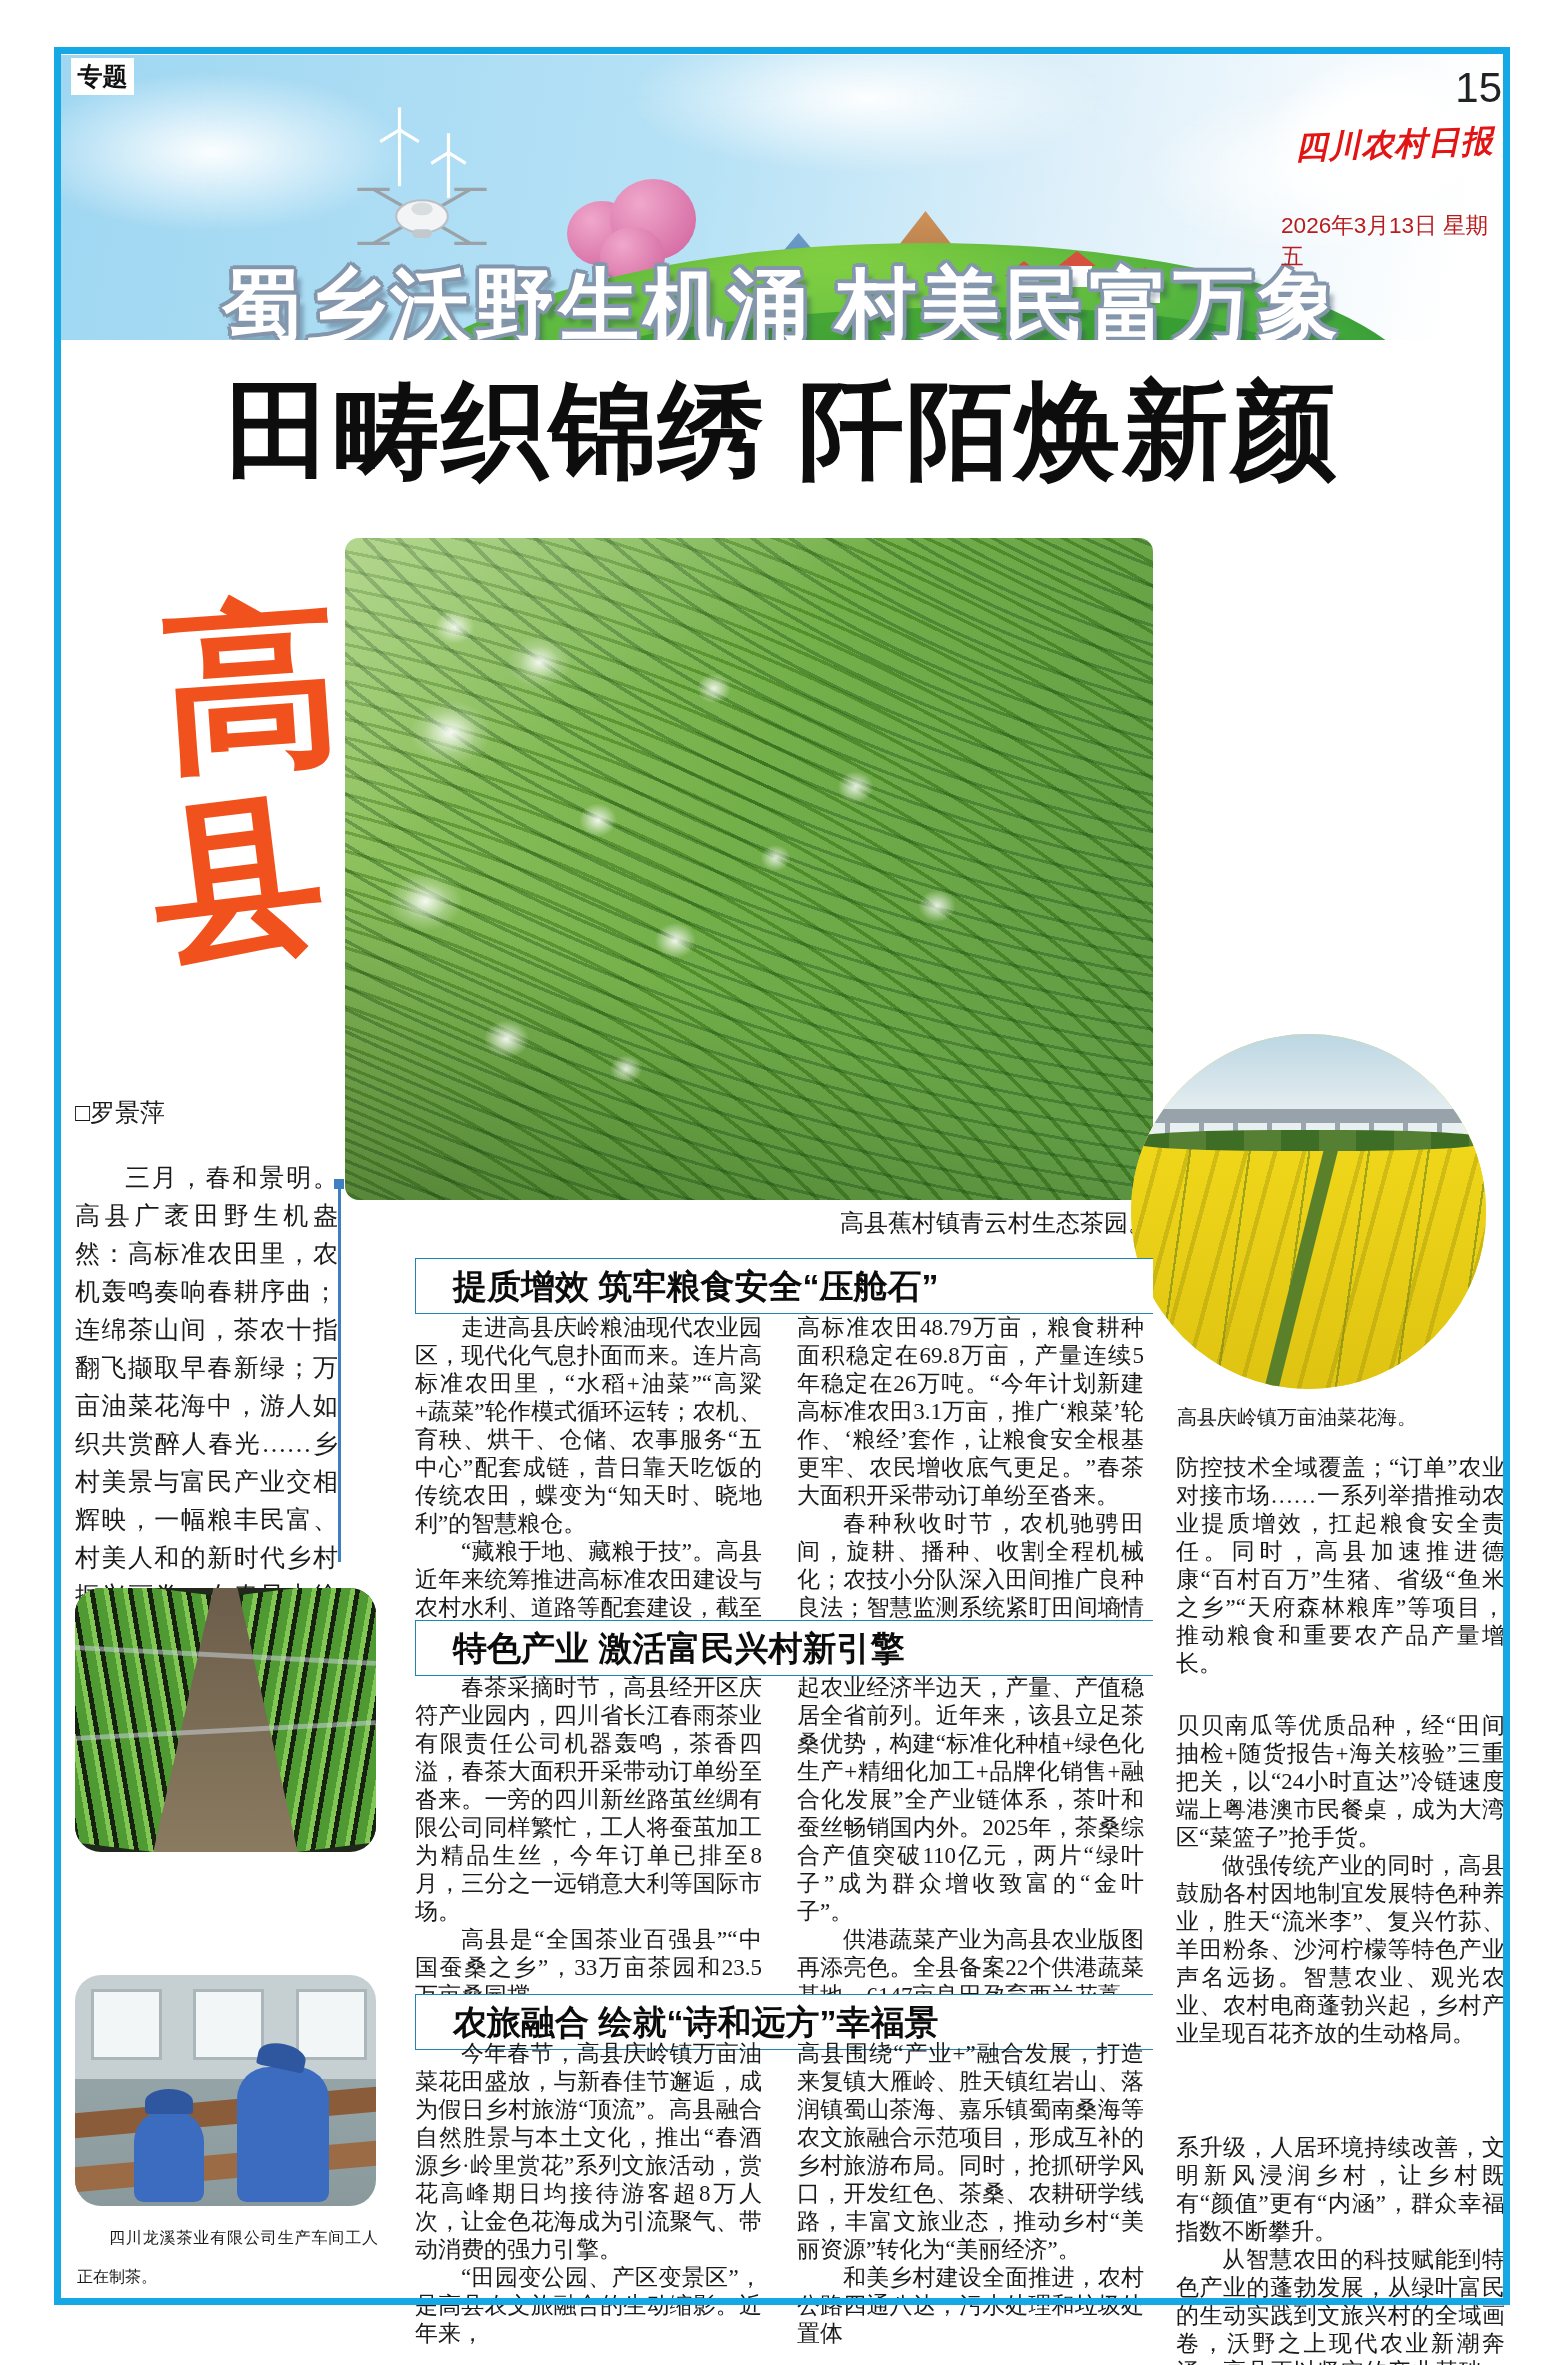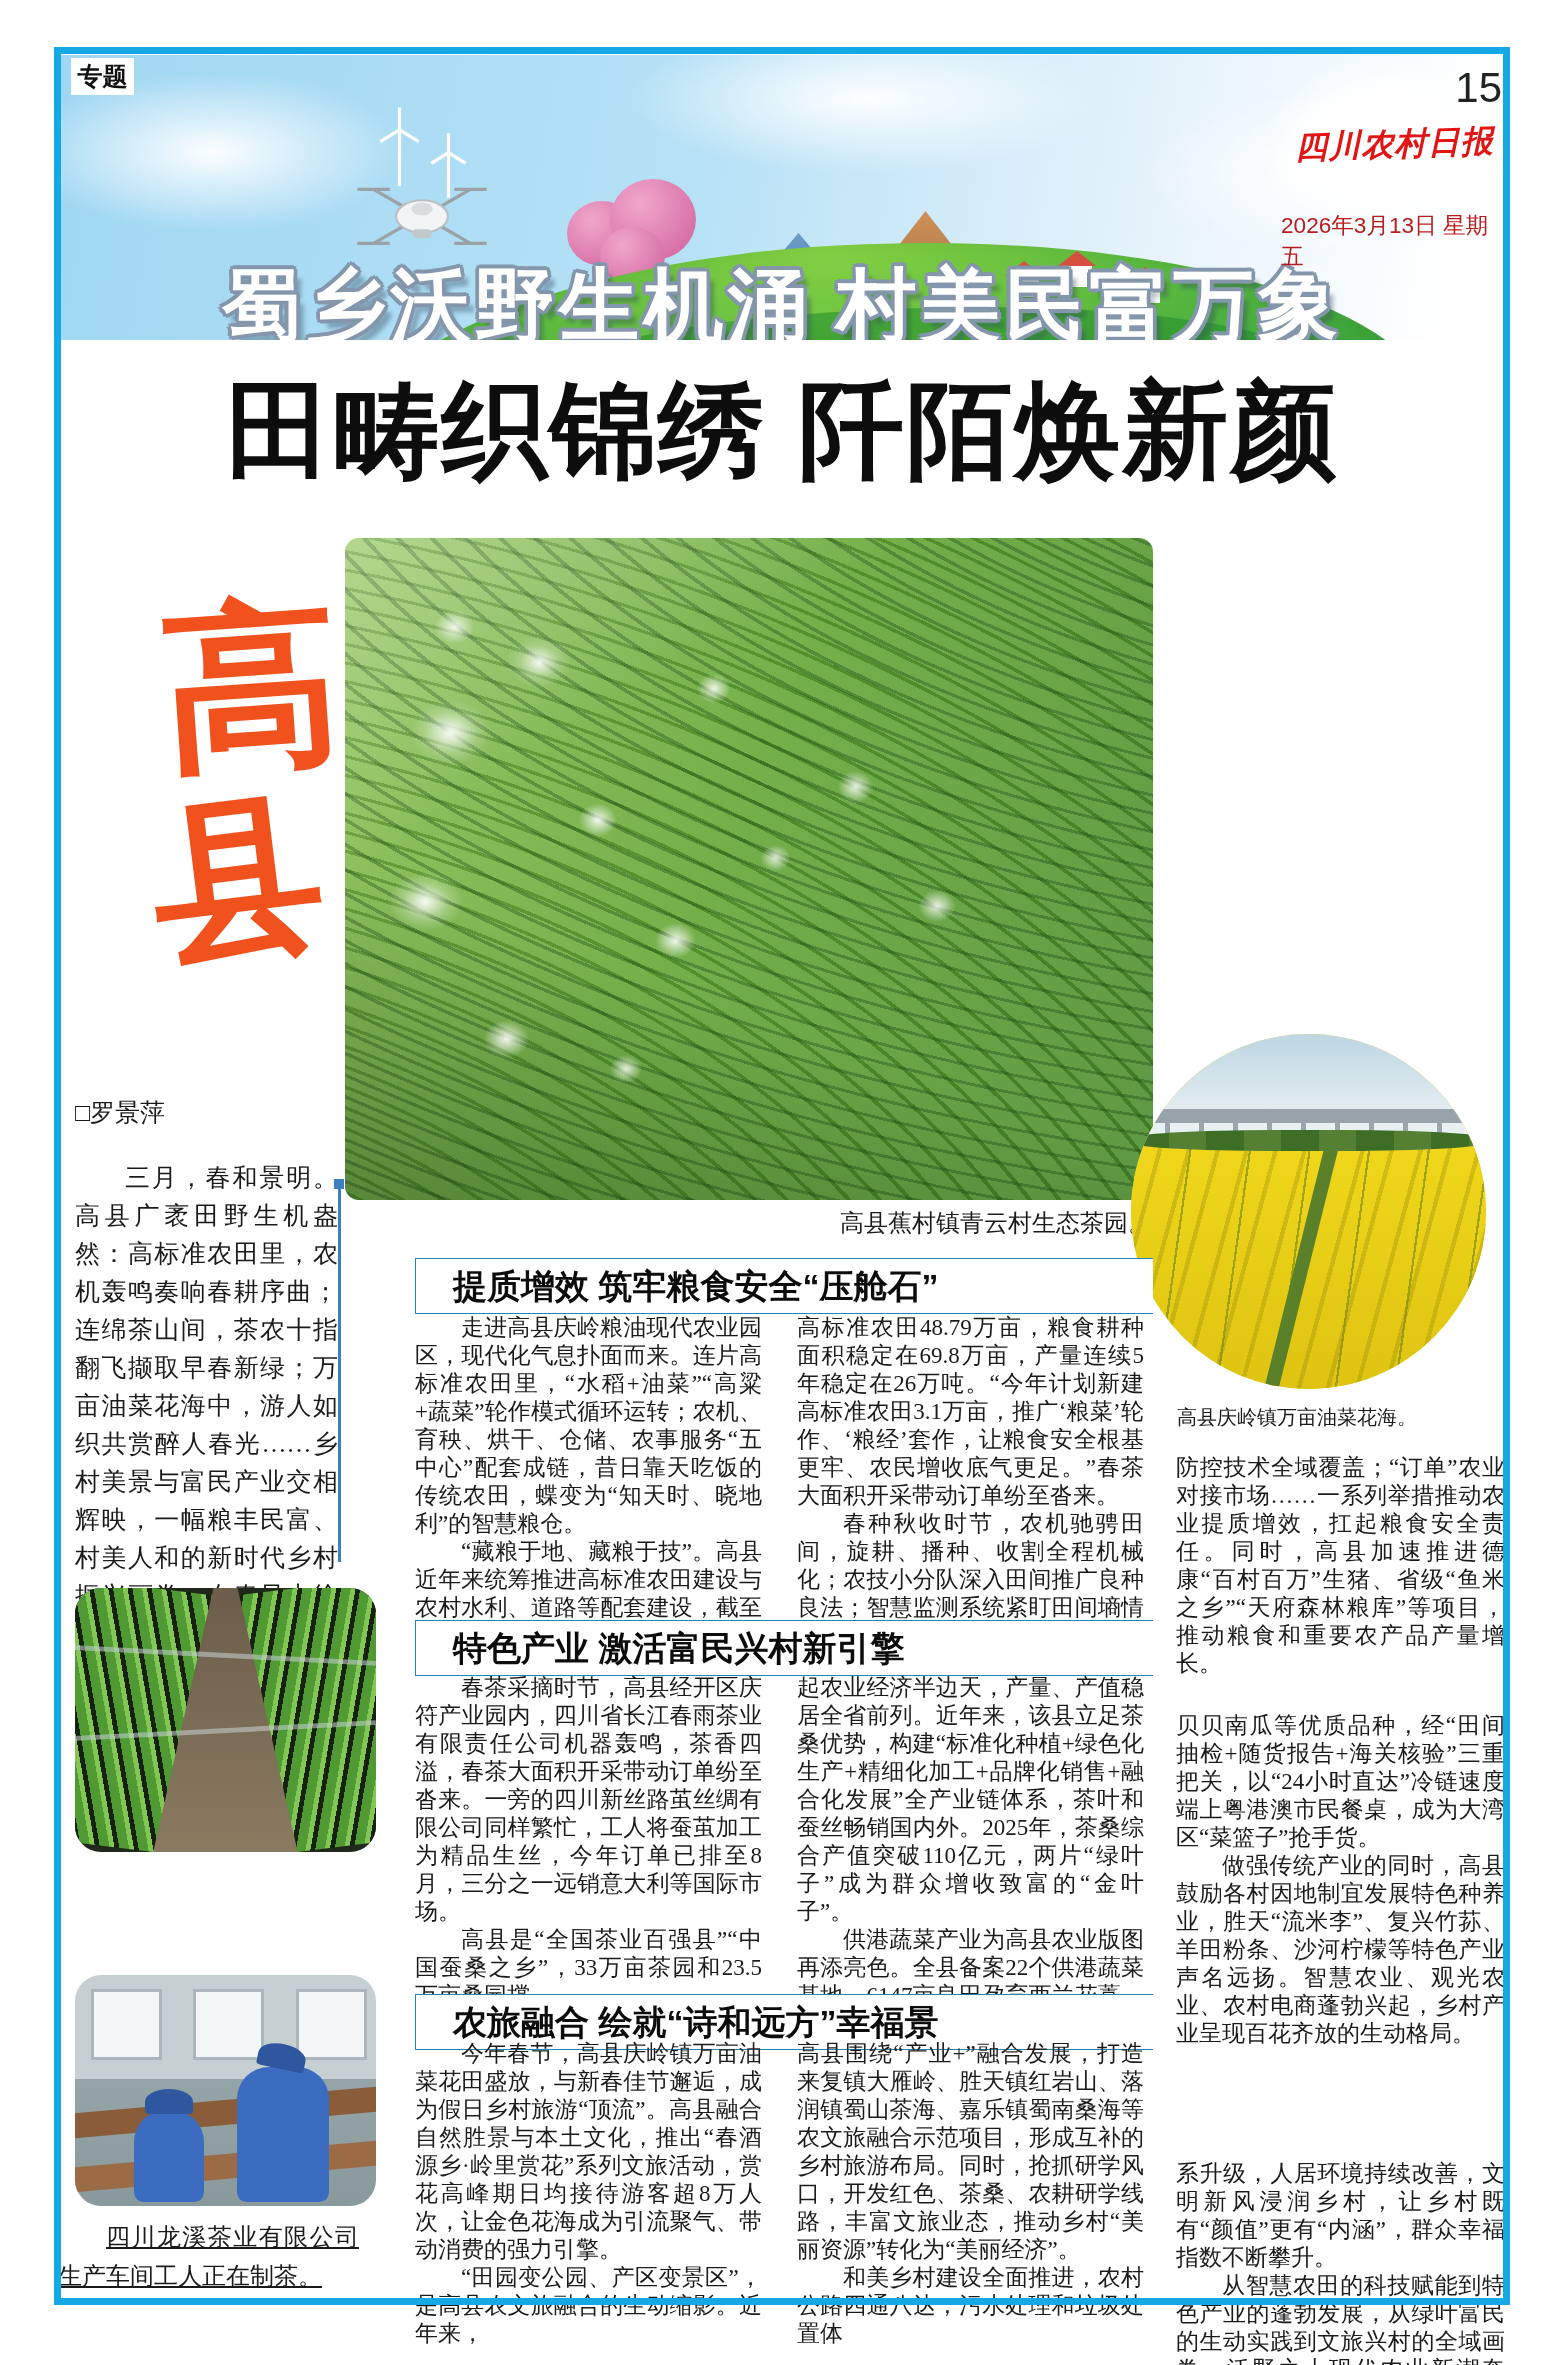--- a/index.html
+++ b/index.html
@@ -129,39 +129,39 @@
   .lp2{top:1975px;height:231px;background:linear-gradient(#c6d0d3 0%,#c6d0d3 45%,#95a4a7 45%,#8a999c 100%);}
   .p2win{position:absolute;top:14px;width:65px;height:65px;background:#f2f6f7;border:3.2px solid #aab6b9;}
   .w1{left:16px;} .w2{left:118px;} .w3{left:221px;}
   .p2table{position:absolute;left:-10.8px;width:345px;height:25px;background:#8a5c39;transform:skewY(-5deg);}
   .tb1{top:124px;} .tb2{top:178px;background:#9a6b44;}
   .p2worker{position:absolute;background:#3c6cc0;border-radius:32px 32px 9.7px 9.7px;}
   .wk1{left:59px;top:135px;width:70px;height:92px;}
   .wk2{left:162px;top:92px;width:92px;height:135px;}
   .p2cap{position:absolute;width:48px;height:25px;background:#2f57a0;border-radius:50% 50% 10% 10%;}
   .cap1{left:70px;top:114px;} .cap2{left:183px;top:69px;transform:rotate(12deg);}
-  .lcap2{position:absolute;left:58px;top:2218px;width:301px;font-size:24px;line-height:39px;
-       text-indent:2em;text-align:justify;z-index:2;text-decoration:underline;}
+  .lcap2{position:absolute;left:77px;top:2218px;width:301px;font-size:16px;line-height:39px;
+       text-indent:2em;text-align:justify;z-index:2;}
   
   .sec-h{position:absolute;left:415px;width:738px;height:56px;z-index:2;
        border:1.6px solid #1f86b4;border-right:none;padding-left:37px;box-sizing:border-box;
        font:700 34px "Liberation Sans",sans-serif;line-height:54px;color:#0c0c0c;background:#fff;margin-top:28px;}
   .sh1{top:1230px;} .sh2{top:1592px;} .sh3{top:1966px;}
   .col{position:absolute;z-index:2;}
   .col p{margin:0;font-size:23px;line-height:28px;text-align:justify;}
   .col p.ind{text-indent:2em;}
   .s1c1{left:415px;top:1314px;width:347px;}
   .s1c2{left:797px;top:1314px;width:347px;}
   .s2c1{left:415px;top:1674px;width:347px;}
   .s2c2{left:797px;top:1674px;width:347px;}
   .s3c1{left:415px;top:2040px;width:347px;}
   .s3c2{left:797px;top:2040px;width:347px;}
   .rcol{left:1176px;top:1454px;width:329px;}
   .rcol .g1{margin-top:34px;}
-  .rcol .g2{margin-top:112px;}
+  .rcol .g2{margin-top:86px;}
 </style>
 </head>
 <body>
 
 <div class="page">
 
   <div class="banner">
     <div class="cloud c1"></div>
     <div class="cloud c2"></div>
     <div class="cloud c3"></div>

